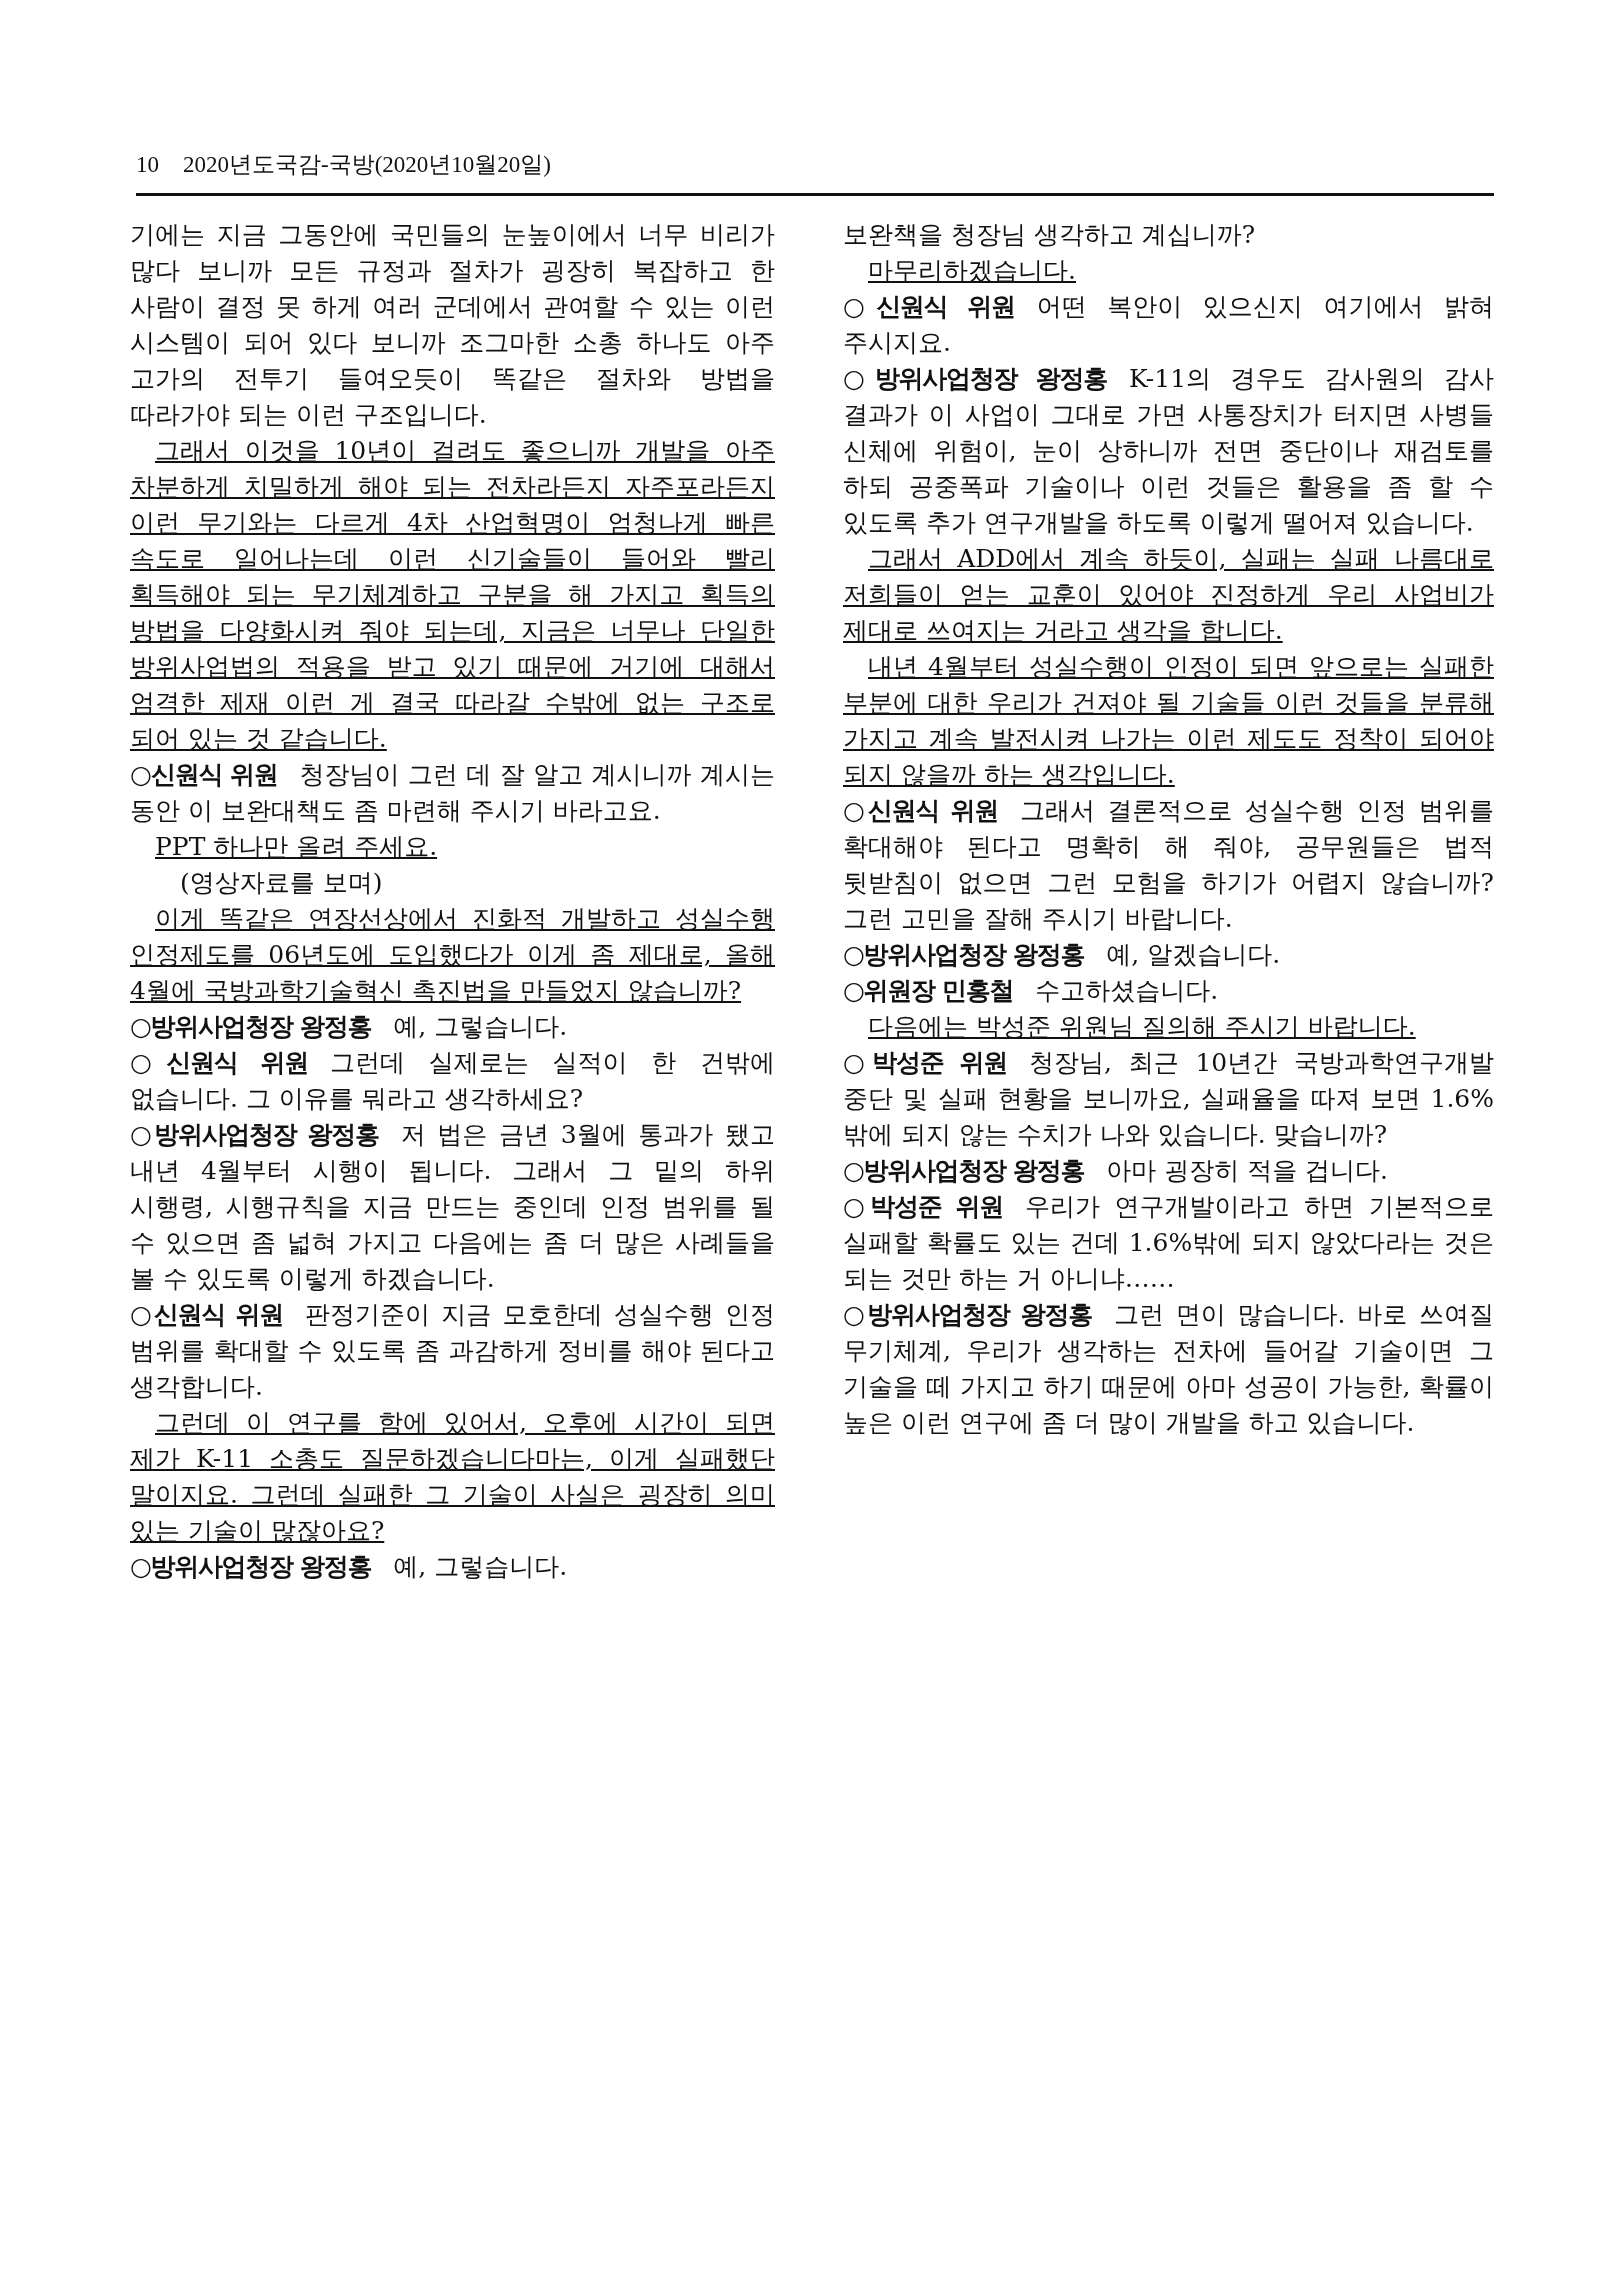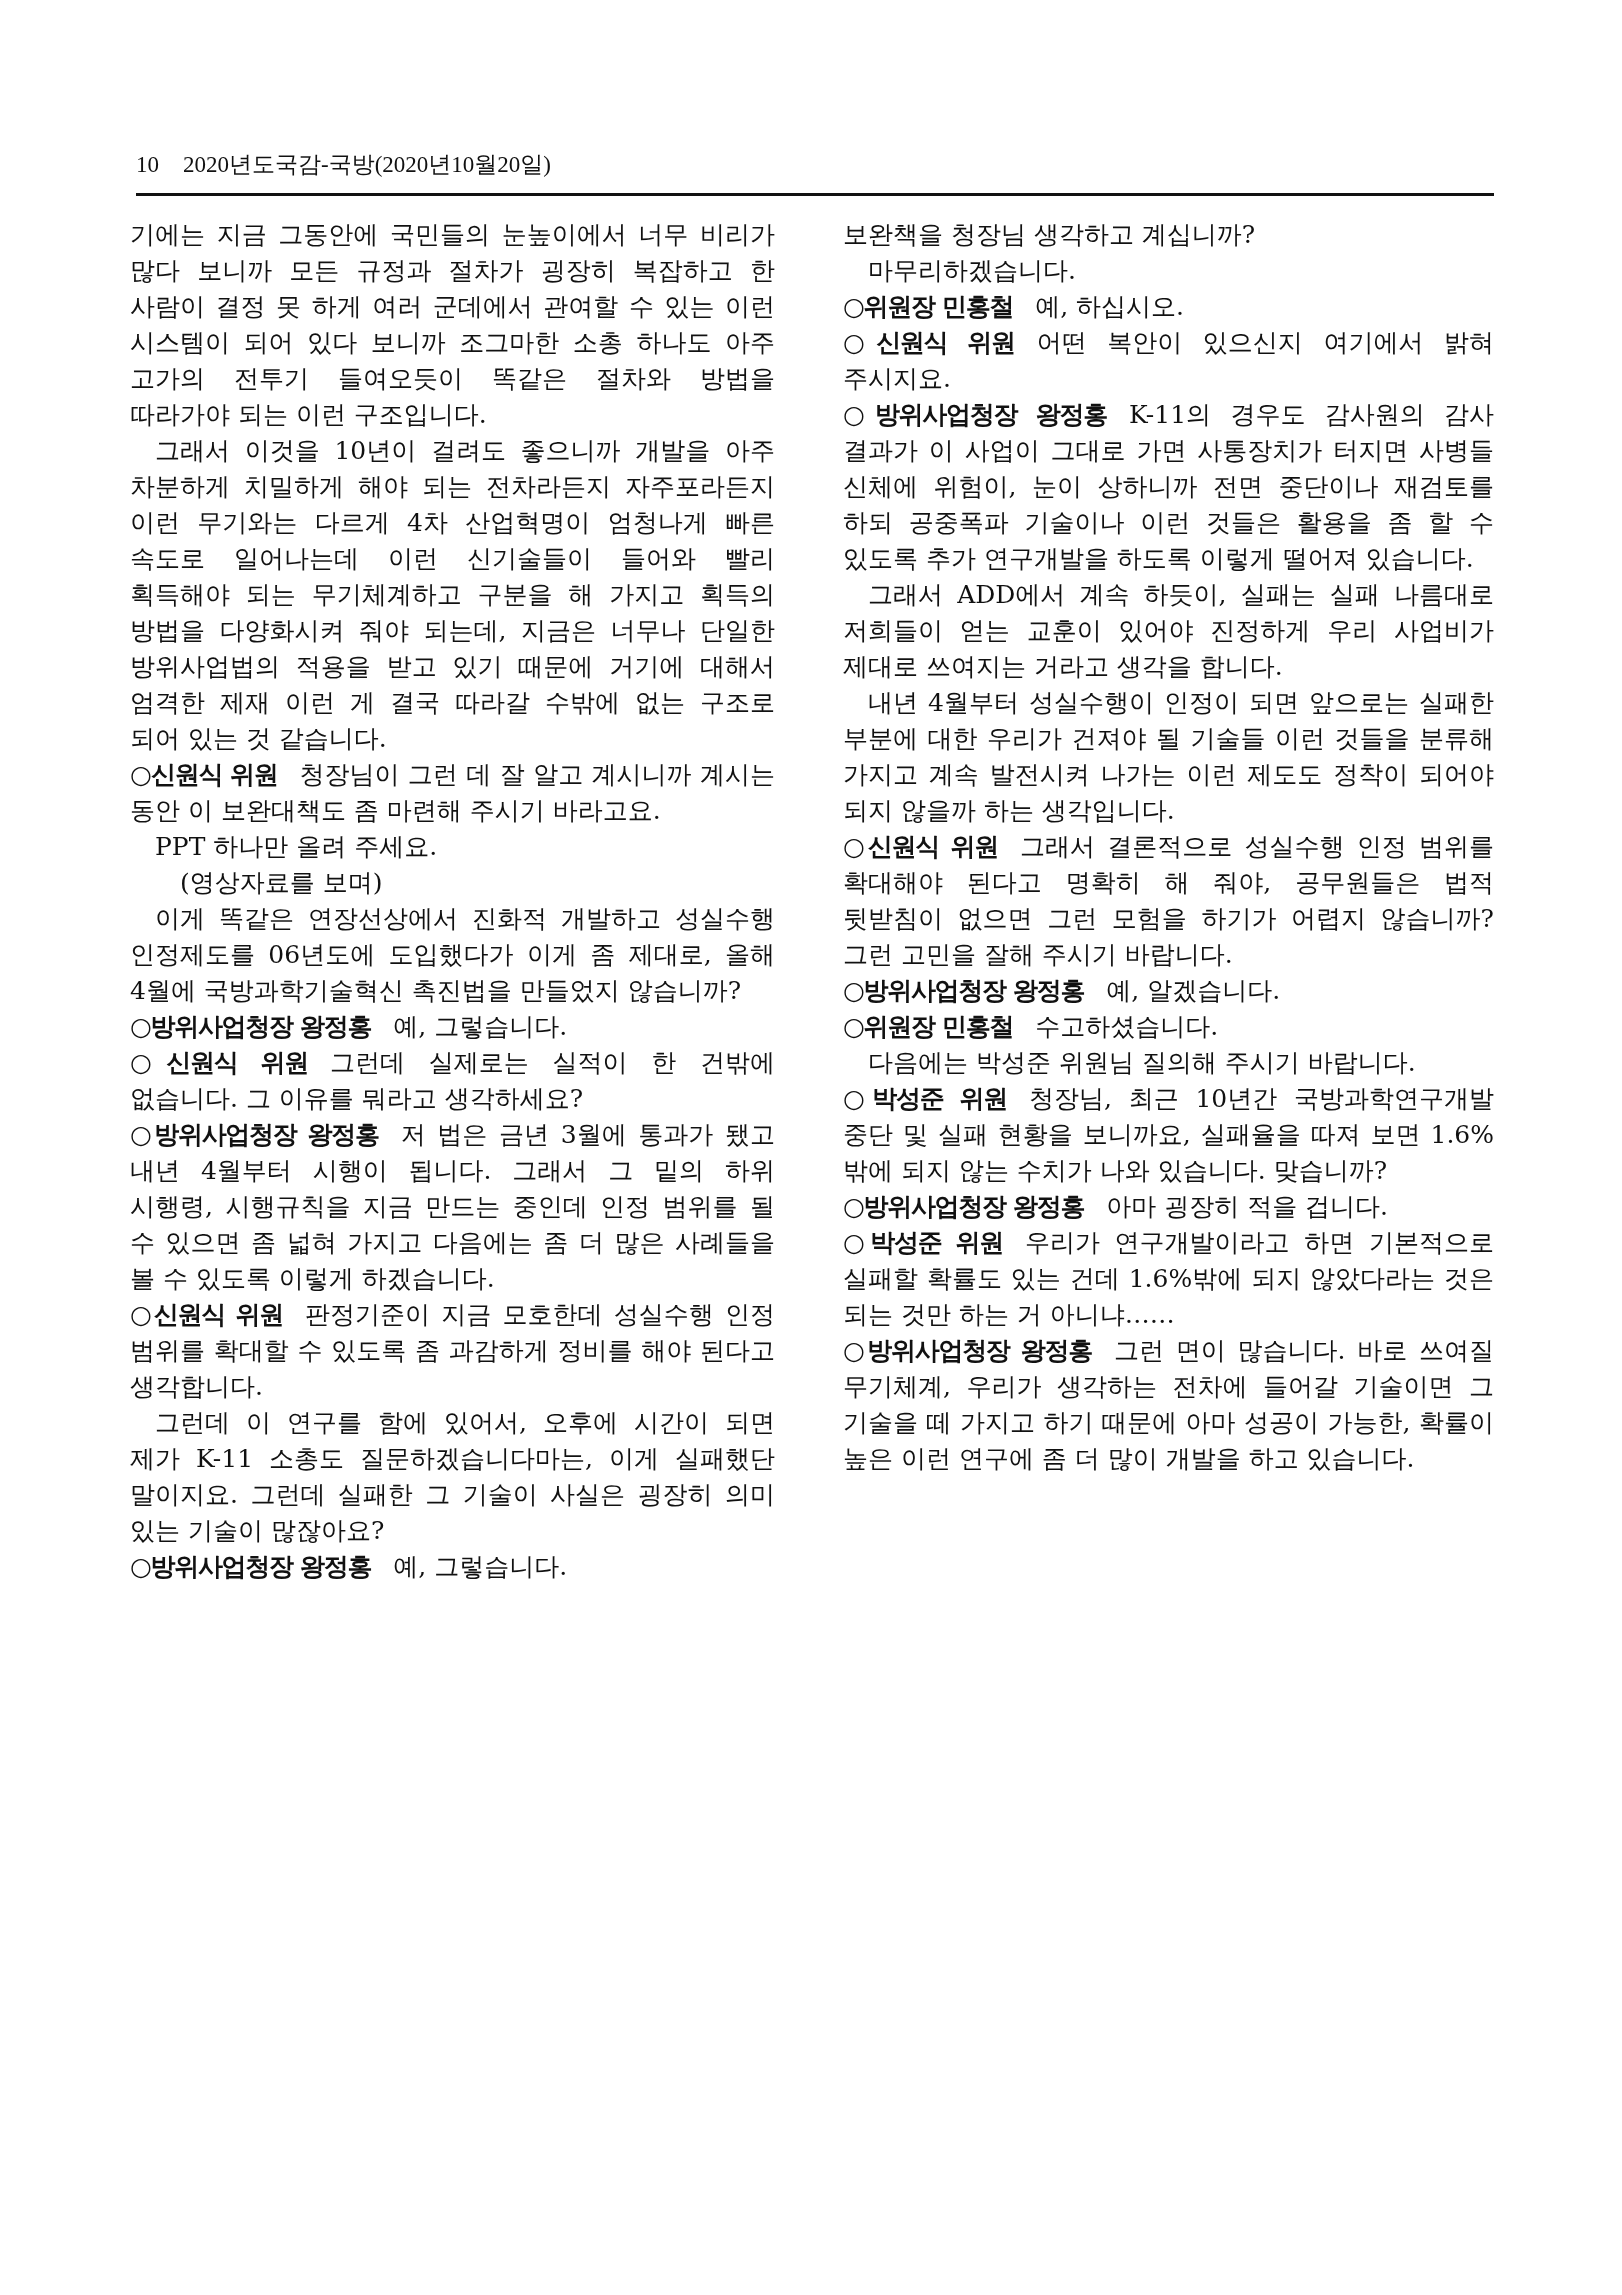--- a/index.html
+++ b/index.html
@@ -20,21 +20,21 @@
   }
   .col {
     position: absolute; top: 217px; width: 635px;
     font-size: 25px; line-height: 36px;
     text-align: justify; text-align-last: auto;
     word-break: keep-all;
   }
   .col.left { left: 130px; width: 645px; }
   .col.right { left: 843px; width: 651px; }
   .p { margin: 0; padding: 0; }
-  .p.indent { text-indent: 25px; }
+  .p.indent { text-indent: 25px; text-decoration: underline; }
   .p.indent2 { text-indent: 50px; }
   .speaker {
     font-family: "DejaVu Sans", "Liberation Sans", sans-serif;
     font-weight: bold; letter-spacing: -1.3px;
   }
   .speaker .mark { font-weight: normal; font-family: "DejaVu Sans", sans-serif; }
   .gap { display: inline-block; width: 22px; }
 </style>
 </head>
 <body>
@@ -55,21 +55,20 @@
     <p class="p"><span class="speaker"><span class="mark">○</span><span>방위사업청장 왕정홍</span></span><span class="gap"></span><span>예, 그렇습니다.</span></p>
     <p class="p"><span class="speaker"><span class="mark">○</span><span>신원식 위원</span></span><span class="gap"></span><span>그런데 실제로는 실적이 한 건밖에 없습니다. 그 이유를 뭐라고 생각하세요?</span></p>
     <p class="p"><span class="speaker"><span class="mark">○</span><span>방위사업청장 왕정홍</span></span><span class="gap"></span><span>저 법은 금년 3월에 통과가 됐고 내년 4월부터 시행이 됩니다. 그래서 그 밑의 하위 시행령, 시행규칙을 지금 만드는 중인데 인정 범위를 될 수 있으면 좀 넓혀 가지고 다음에는 좀 더 많은 사례들을 볼 수 있도록 이렇게 하겠습니다.</span></p>
     <p class="p"><span class="speaker"><span class="mark">○</span><span>신원식 위원</span></span><span class="gap"></span><span>판정기준이 지금 모호한데 성실수행 인정 범위를 확대할 수 있도록 좀 과감하게 정비를 해야 된다고 생각합니다.</span></p>
     <p class="p indent">그런데 이 연구를 함에 있어서, 오후에 시간이 되면 제가 K-11 소총도 질문하겠습니다마는, 이게 실패했단 말이지요. 그런데 실패한 그 기술이 사실은 굉장히 의미 있는 기술이 많잖아요?</p>
     <p class="p"><span class="speaker"><span class="mark">○</span><span>방위사업청장 왕정홍</span></span><span class="gap"></span><span>예, 그렇습니다.</span></p>
   </div>
 <div class="col right" id="col-right">
     <p class="p">보완책을 청장님 생각하고 계십니까?</p>
     <p class="p indent">마무리하겠습니다.</p>
-    <p class="p"><span class="speaker"><span class="mark">○</span><span>위원장 민홍철</span></span><span class="gap"></span><span>예, 하십시오.</span></p>
     <p class="p"><span class="speaker"><span class="mark">○</span><span>신원식 위원</span></span><span class="gap"></span><span>어떤 복안이 있으신지 여기에서 밝혀 주시지요.</span></p>
     <p class="p"><span class="speaker"><span class="mark">○</span><span>방위사업청장 왕정홍</span></span><span class="gap"></span><span>K-11의 경우도 감사원의 감사 결과가 이 사업이 그대로 가면 사통장치가 터지면 사병들 신체에 위험이, 눈이 상하니까 전면 중단이나 재검토를 하되 공중폭파 기술이나 이런 것들은 활용을 좀 할 수 있도록 추가 연구개발을 하도록 이렇게 떨어져 있습니다.</span></p>
     <p class="p indent">그래서 ADD에서 계속 하듯이, 실패는 실패 나름대로 저희들이 얻는 교훈이 있어야 진정하게 우리 사업비가 제대로 쓰여지는 거라고 생각을 합니다.</p>
     <p class="p indent">내년 4월부터 성실수행이 인정이 되면 앞으로는 실패한 부분에 대한 우리가 건져야 될 기술들 이런 것들을 분류해 가지고 계속 발전시켜 나가는 이런 제도도 정착이 되어야 되지 않을까 하는 생각입니다.</p>
     <p class="p"><span class="speaker"><span class="mark">○</span><span>신원식 위원</span></span><span class="gap"></span><span>그래서 결론적으로 성실수행 인정 범위를 확대해야 된다고 명확히 해 줘야, 공무원들은 법적 뒷받침이 없으면 그런 모험을 하기가 어렵지 않습니까? 그런 고민을 잘해 주시기 바랍니다.</span></p>
     <p class="p"><span class="speaker"><span class="mark">○</span><span>방위사업청장 왕정홍</span></span><span class="gap"></span><span>예, 알겠습니다.</span></p>
     <p class="p"><span class="speaker"><span class="mark">○</span><span>위원장 민홍철</span></span><span class="gap"></span><span>수고하셨습니다.</span></p>
     <p class="p indent">다음에는 박성준 위원님 질의해 주시기 바랍니다.</p>
     <p class="p"><span class="speaker"><span class="mark">○</span><span>박성준 위원</span></span><span class="gap"></span><span>청장님, 최근 10년간 국방과학연구개발 중단 및 실패 현황을 보니까요, 실패율을 따져 보면 1.6%밖에 되지 않는 수치가 나와 있습니다. 맞습니까?</span></p>
     <p class="p"><span class="speaker"><span class="mark">○</span><span>방위사업청장 왕정홍</span></span><span class="gap"></span><span>아마 굉장히 적을 겁니다.</span></p>

